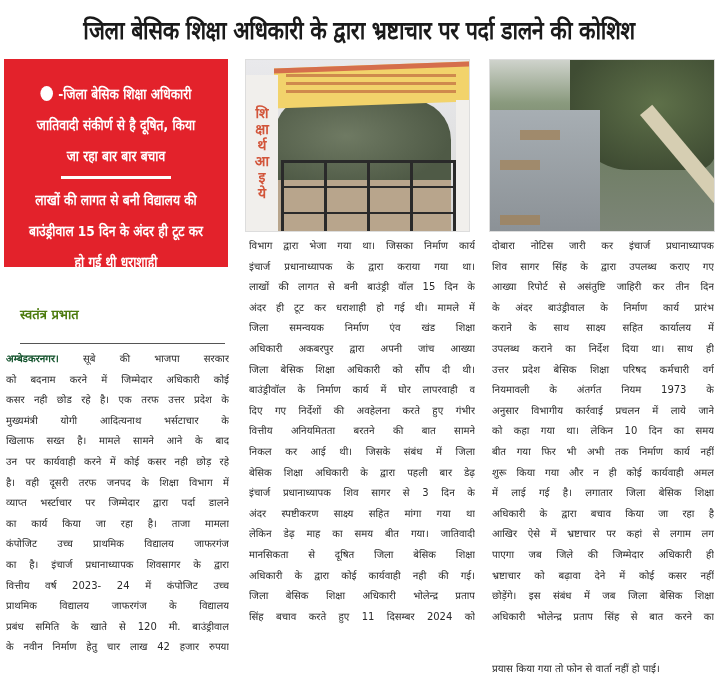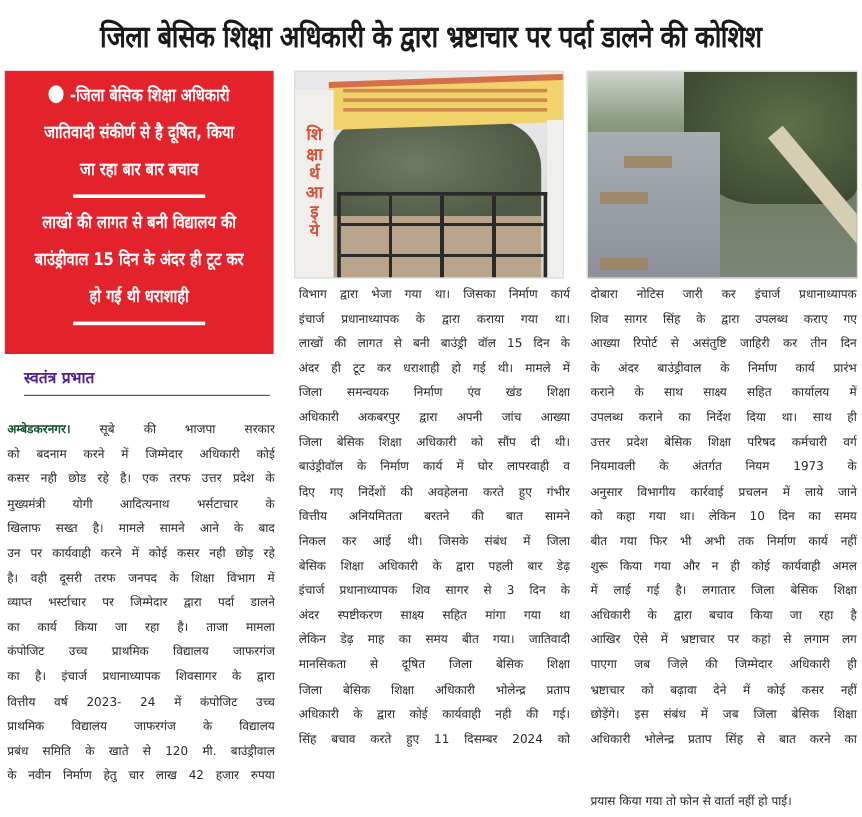--- a/index.html
+++ b/index.html
@@ -7,40 +7,40 @@
   body { position: relative; font-family: "DejaVu Sans", sans-serif; color: #1e1e1e; }
 
   .headline {
     position: absolute; left: 0; top: 14px; width: 718px; height: 34px;
     text-align: center; font-family: "DejaVu Sans", sans-serif; font-weight: bold;
     font-size: 25px; letter-spacing: -0.5px; color: #1a1a1a; line-height: 34px;
     transform: scaleX(0.86); transform-origin: center;
   }
 
   .redbox {
-    position: absolute; left: 4px; top: 59px; width: 224px; height: 236px;
+    position: absolute; left: 4px; top: 59px; width: 224px; height: 208px;
     background: #e3222b; color: #ffffff; text-align: center;
-    font-weight: bold; padding-top: 6px;
+    font-weight: bold; padding-top: 20px;
   }
   .redbox .line {
     font-size: 14.5px; line-height: 31px; white-space: nowrap;
     transform: scaleX(0.84); transform-origin: center; display: block;
   }
   .redbox .bullet {
     display: inline-block; width: 15px; height: 15px; border-radius: 50%;
     background: #ffffff; vertical-align: -2px; margin-right: 6px;
   }
   .redbox .rule {
     width: 110px; height: 3px; background: #ffffff; margin: 4px auto 6px auto;
   }
 
   .byline {
     position: absolute; left: 20px; top: 305px; width: 205px;
-    font-weight: bold; font-size: 13px; color: #4c1d95;
-    padding-bottom: 6px; border-bottom: 1px solid #555;
+    font-weight: bold; font-size: 13px; color: #4d7c0f;
+    padding-bottom: 20px; border-bottom: 1px solid #555;
     transform-origin: left;
   }
 
   .col {
     position: absolute; font-size: 10px; line-height: 20.6px; color: #2a2a2a;
     text-align: justify;
   }
   .col .ln { display: block; white-space: nowrap; overflow: hidden; text-align-last: justify; }
   .col .ln.last { text-align-last: left; margin-top: 32px; }
   .col1 { left: 6px; top: 349px; width: 223px; }
@@ -148,22 +148,22 @@
   <span class="ln">जिला बेसिक शिक्षा अधिकारी को सौंप दी थी।</span>
   <span class="ln">बाउंड्रीवॉल के निर्माण कार्य में घोर लापरवाही व</span>
   <span class="ln">दिए गए निर्देशों की अवहेलना करते हुए गंभीर</span>
   <span class="ln">वित्तीय अनियमितता बरतने की बात सामने</span>
   <span class="ln">निकल कर आई थी। जिसके संबंध में जिला</span>
   <span class="ln">बेसिक शिक्षा अधिकारी के द्वारा पहली बार डेढ़</span>
   <span class="ln">इंचार्ज प्रधानाध्यापक शिव सागर से 3 दिन के</span>
   <span class="ln">अंदर स्पष्टीकरण साक्ष्य सहित मांगा गया था</span>
   <span class="ln">लेकिन डेढ़ माह का समय बीत गया। जातिवादी</span>
   <span class="ln">मानसिकता से दूषित जिला बेसिक शिक्षा</span>
+  <span class="ln">अधिकारी के द्वारा कोई कार्यवाही नही की गई।</span>
   <span class="ln">जिला बेसिक शिक्षा अधिकारी भोलेन्द्र प्रताप</span>
-  <span class="ln">अधिकारी के द्वारा कोई कार्यवाही नही की गई।</span>
   <span class="ln">सिंह बचाव करते हुए 11 दिसम्बर 2024 को</span>
 </div>
 
 <div class="col col3">
   <span class="ln">दोबारा नोटिस जारी कर इंचार्ज प्रधानाध्यापक</span>
   <span class="ln">शिव सागर सिंह के द्वारा उपलब्ध कराए गए</span>
   <span class="ln">आख्या रिपोर्ट से असंतुष्टि जाहिरी कर  तीन दिन</span>
   <span class="ln">के अंदर बाउंड्रीवाल के निर्माण कार्य प्रारंभ</span>
   <span class="ln">कराने के साथ साक्ष्य सहित कार्यालय में</span>
   <span class="ln">उपलब्ध कराने का निर्देश दिया था। साथ ही</span>

